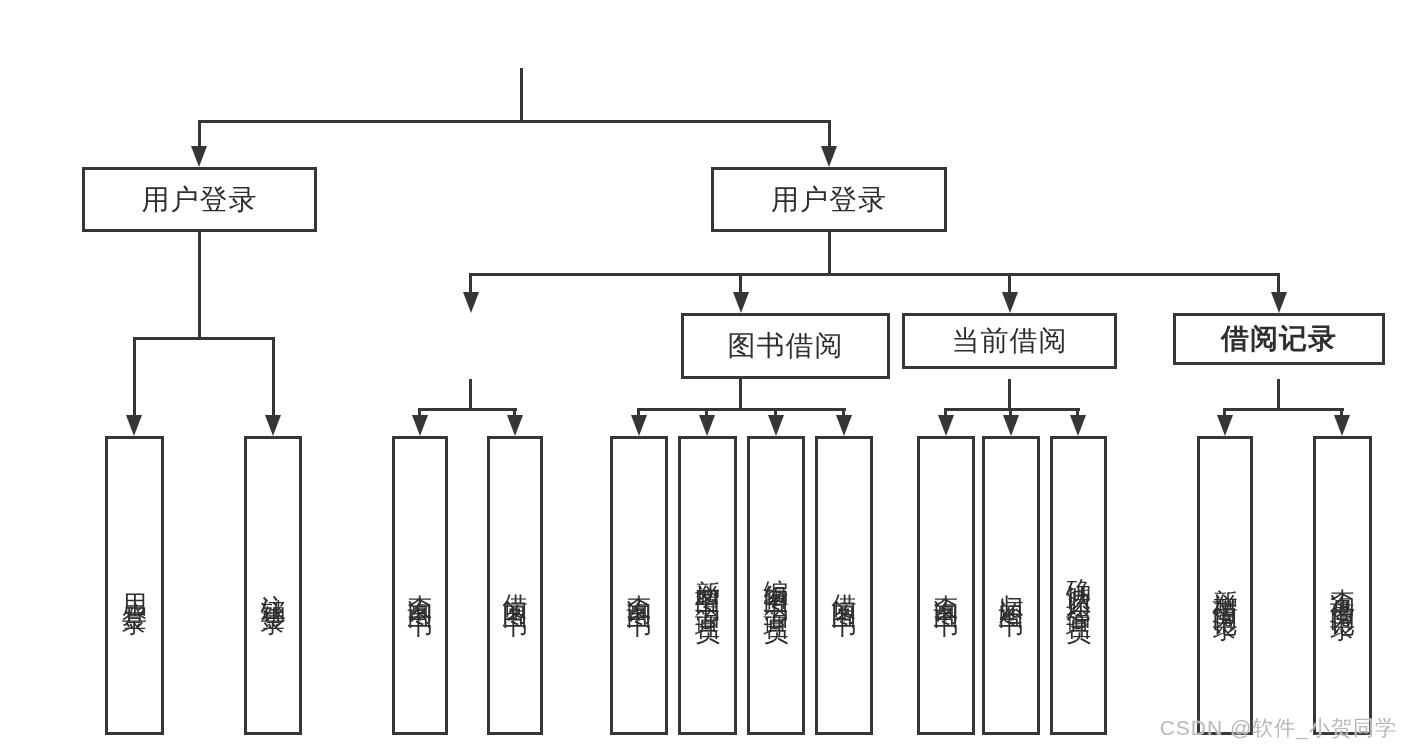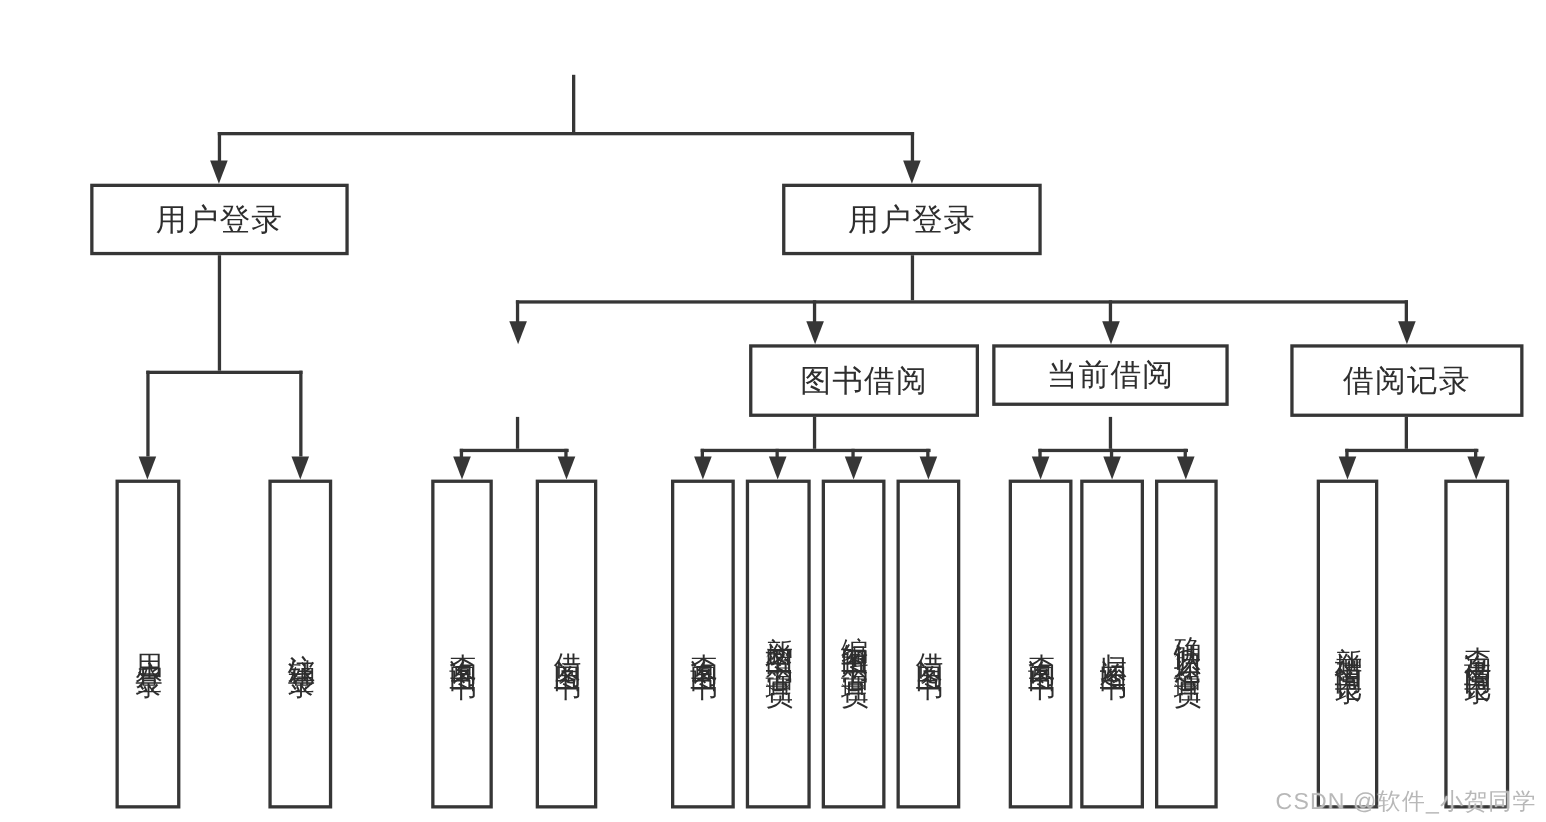--- a/index.html
+++ b/index.html
@@ -43,21 +43,21 @@
   <div class="box box-h" style="left:711px;top:167px;width:236px;height:65px;">
     <span>用户登录</span>
   </div>
 
   <div class="box box-h" style="left:633px;top:313px;width:209px;height:66px;margin-left:48px;">
     <span>图书借阅</span>
   </div>
   <div class="box box-h" style="left:902px;top:313px;width:215px;height:56px;">
     <span>当前借阅</span>
   </div>
-  <div class="box box-h" style="left:1173px;top:313px;width:212px;height:66px;">
+  <div class="box box-h" style="left:1173px;top:313px;width:212px;height:52px;font-weight:bold;">
     <span>借阅记录</span>
   </div>
 
   <div class="box box-v" style="left:105px;top:436px;width:59px;height:299px;">
     <span class="vtext">用户登录</span>
   </div>
   <div class="box box-v" style="left:244px;top:436px;width:58px;height:299px;">
     <span class="vtext">注销登录</span>
   </div>
 

